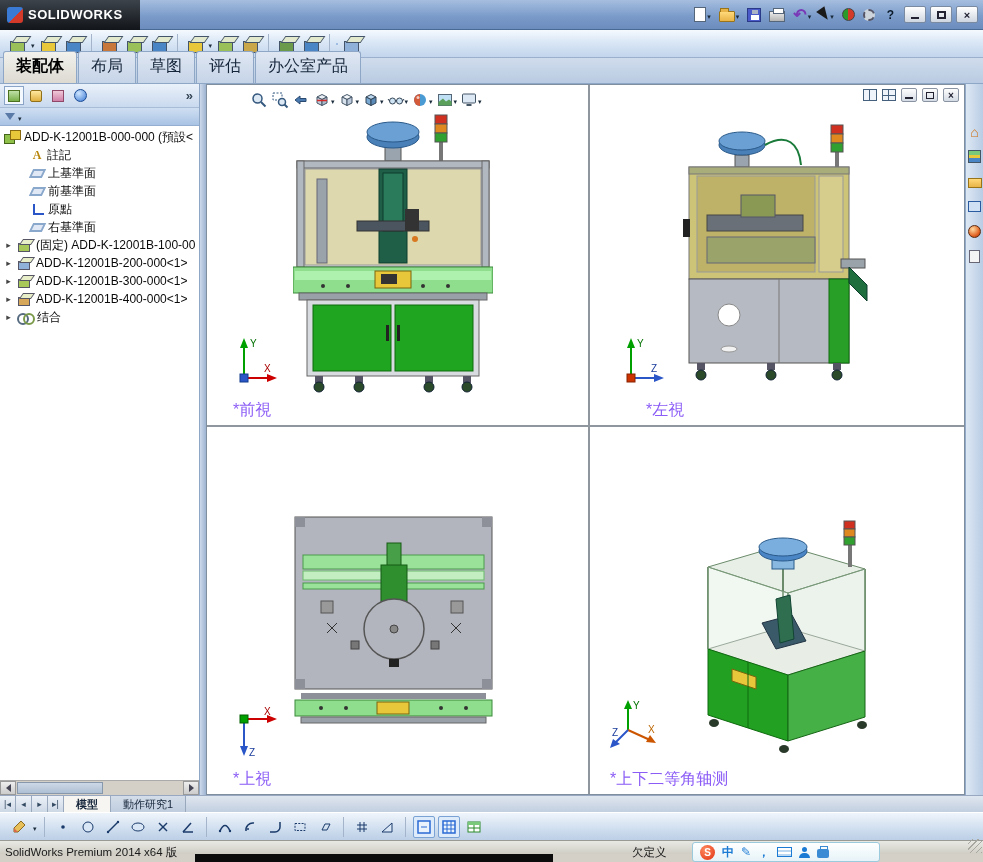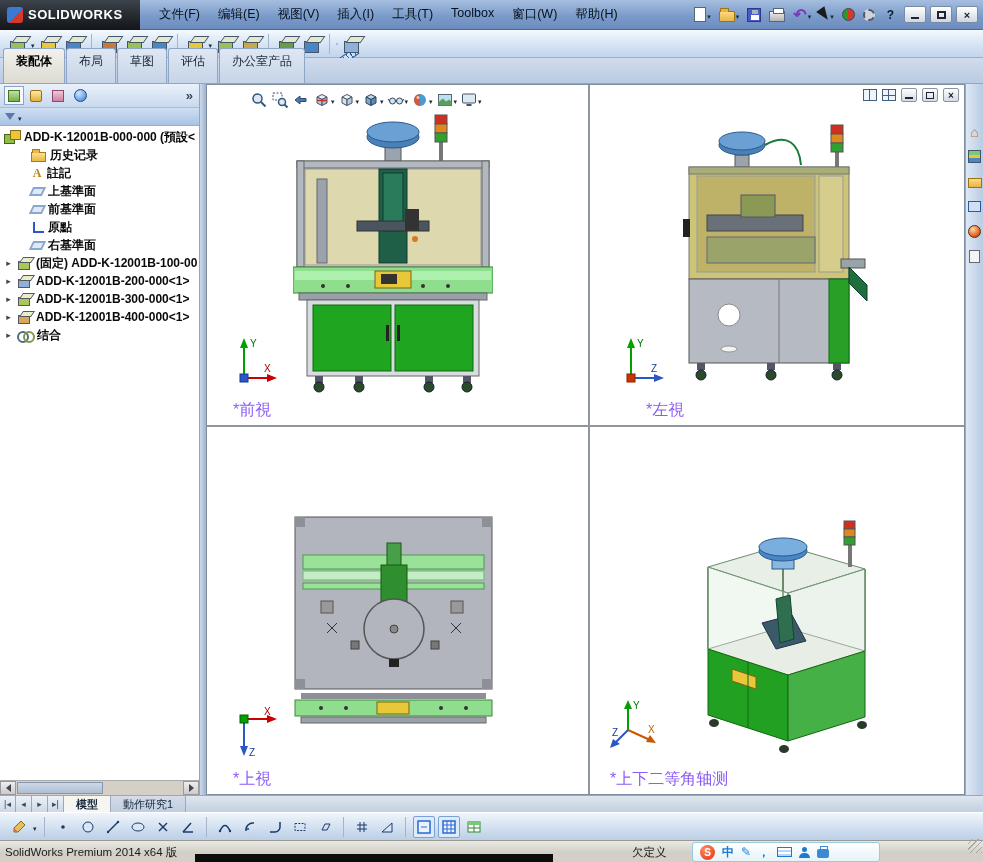--- a/index.html
+++ b/index.html
@@ -40,41 +40,41 @@
   .vsep{width:1px;height:20px;background:#a4b4ca;margin:0 4px;flex:0 0 auto;}
   .cube-i{width:23px;height:23px;position:relative;flex:0 0 auto;}
   .cube-i::before{content:"";position:absolute;left:4px;top:9px;width:13px;height:10px;background:var(--c,#9ac05a);border:1px solid #44546a;}
   .cube-i::after{content:"";position:absolute;left:8px;top:4px;width:13px;height:5px;background:#e2e9cc;border:1px solid #44546a;transform:skewX(-35deg);}
   .tool-active{background:#cfe4fa;border:1px solid #7aa2d4;border-radius:2px;}
   .ruler-i{width:22px;height:22px;position:relative;}
   .ruler-i::before{content:"";position:absolute;left:2px;top:8px;width:18px;height:6px;background:repeating-linear-gradient(90deg,#cfe2f8 0 3px,#2a5aa0 3px 4px);border:1px solid #2a5aa0;transform:rotate(-35deg);}
 
   
   .cmdtabs{position:absolute;top:58px;left:0;right:0;height:26px;background:linear-gradient(#cfdcec,#b9cbe2);border-bottom:1px solid #8fa7c6;display:flex;align-items:flex-end;padding-left:3px;}
-  .ctab{padding:4px 12px 13px;margin-right:1px;border:1px solid #8fa7c6;border-bottom:none;border-radius:3px 3px 0 0;background:linear-gradient(#dfe7f2,#c6d4e8);font-size:12px;color:#15253a;}
+  .ctab{padding:4px 12px 6px;margin-right:1px;border:1px solid #8fa7c6;border-bottom:none;border-radius:3px 3px 0 0;background:linear-gradient(#dfe7f2,#c6d4e8);font-size:16px;color:#15253a;}
   .ctab.active{background:linear-gradient(#f2f1ec,#dcdad1);font-weight:bold;color:#000;}
 
   
   .main{position:absolute;top:84px;bottom:67px;left:0;right:0;}
   .lpanel{position:absolute;left:0;top:0;bottom:0;width:200px;background:#fff;border-right:1px solid #8fa7c6;display:flex;flex-direction:column;}
   .ptoolbar{height:24px;background:linear-gradient(#eaf1fa,#c9d9ee);display:flex;align-items:center;gap:2px;padding:0 4px;border-bottom:1px solid #a8bcd8;flex:0 0 auto;}
   .pt{width:20px;height:19px;display:flex;align-items:center;justify-content:center;border:1px solid transparent;}
   .pt.selected{background:#f4f9ff;border-color:#8aa4c8;}
   .pt-feat{width:12px;height:12px;background:linear-gradient(#bfe0a8,#7ab04a);border:1px solid #4a7020;}
   .pt-prop{width:12px;height:12px;background:linear-gradient(#ffe8a0,#e0b040);border:1px solid #907018;border-radius:2px;}
   .pt-conf{width:12px;height:12px;background:linear-gradient(#f0c8d8,#d080a8);border:1px solid #904868;}
   .pt-disp{width:13px;height:13px;border-radius:50%;background:radial-gradient(circle at 35% 30%,#cfe6ff,#3a7ad4);border:1px solid #1a4a94;}
   .more{margin-left:auto;color:#345;font-weight:bold;font-size:13px;padding-right:2px;}
   .filterbar{height:18px;background:linear-gradient(#cfdff2,#a9c3e4);display:flex;align-items:center;gap:3px;padding:0 5px;border-bottom:1px solid #93aed0;flex:0 0 auto;}
   .funnel{width:0;height:0;border-left:5px solid transparent;border-right:5px solid transparent;border-top:7px solid #5a7aa8;}
   .tree{flex:1;overflow:hidden;padding-top:2px;background:#fff;}
   .trow{display:flex;align-items:center;height:18px;padding-left:4px;gap:4px;white-space:nowrap;}
   .trow.child{padding-left:18px;}
   .exp{width:9px;font-size:9px;color:#444;text-align:center;flex:0 0 auto;}
-  .tlabel{font-size:12px;color:#0a0a0a;font-weight:bold;}
+  .tlabel{font-size:12px;color:#0a0a0a;}
   .asm-ic{width:16px;height:14px;position:relative;flex:0 0 auto;}
   .asm-ic::before{content:"";position:absolute;left:0;top:4px;width:9px;height:8px;background:#8fc04a;border:1px solid #44641a;}
   .asm-ic::after{content:"";position:absolute;left:6px;top:0;width:9px;height:8px;background:#e8c73a;border:1px solid #8a6a10;}
   .folder-ic{width:15px;height:10px;background:linear-gradient(#ffe08a,#e8b84a);border:1px solid #a87c18;position:relative;margin-top:3px;flex:0 0 auto;}
   .folder-ic::before{content:"";position:absolute;top:-4px;left:0;width:6px;height:3px;background:#e8b84a;border:1px solid #a87c18;border-bottom:none;}
   .sensor-ic{width:12px;height:12px;border:2px solid #7a8aa0;border-radius:50%;background:#eef2fa;position:relative;flex:0 0 auto;}
   .sensor-ic::before{content:"";position:absolute;left:2px;top:2px;width:3px;height:3px;border-radius:50%;background:#d23a2a;}
   .note-ic{color:#b8860b;font-weight:bold;font-size:12px;font-family:"Liberation Serif",serif;width:12px;text-align:center;flex:0 0 auto;}
   .plane-ic{width:13px;height:9px;border:2px solid #8aa8cc;transform:skewX(-26deg);background:#dfe8f4;flex:0 0 auto;}
   .origin-ic{width:11px;height:11px;border-left:2px solid #2a56c8;border-bottom:2px solid #2a56c8;margin-left:2px;flex:0 0 auto;}
@@ -158,30 +158,20 @@
   .blackstrip{position:absolute;left:195px;top:854px;width:358px;height:8px;background:#0c0c0c;}
 </style>
 </head>
 <body>
 
 <div class="titlebar">
   <div class="logo-block">
     <span class="ds-icon"></span>
     <span class="logo-text">SOLIDWORKS</span>
   </div>
-  <nav class="menus">
-    <span class="menu-item">文件(F)</span>
-    <span class="menu-item">编辑(E)</span>
-    <span class="menu-item">视图(V)</span>
-    <span class="menu-item">插入(I)</span>
-    <span class="menu-item">工具(T)</span>
-    <span class="menu-item">Toolbox</span>
-    <span class="menu-item">窗口(W)</span>
-    <span class="menu-item">帮助(H)</span>
-  </nav>
   <div class="qt">
     <span class="tbtn">
         <span class="i-page"></span>
         <span class="caret"></span>
       </span>
     <span class="tbtn">
         <span class="i-folder"></span>
         <span class="caret"></span>
       </span>
     <span class="tbtn">
@@ -264,25 +254,20 @@
       <span class="more">»</span>
     </div>
     <div class="filterbar">
       <span class="funnel"></span>
       <span class="caret"></span>
     </div>
     <div class="tree">
       <div class="trow">
         <span class="asm-ic"></span>
         <span class="tlabel">ADD-K-12001B-000-000 (預設&lt;</span>
-      </div>
-      <div class="trow child">
-        <span class="exp"></span>
-        <span class="folder-ic"></span>
-        <span class="tlabel">历史记录</span>
       </div>
       <div class="trow child">
         <span class="exp"></span>
         <span class="note-ic">A</span>
         <span class="tlabel">註記</span>
       </div>
       <div class="trow child">
         <span class="exp"></span>
         <span class="plane-ic"></span>
         <span class="tlabel">上基準面</span>

